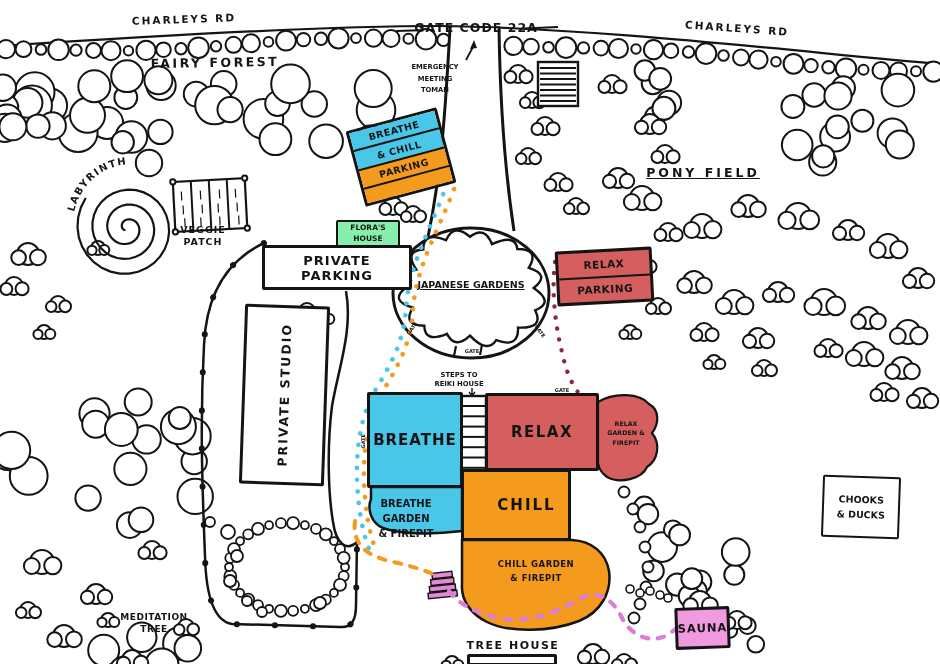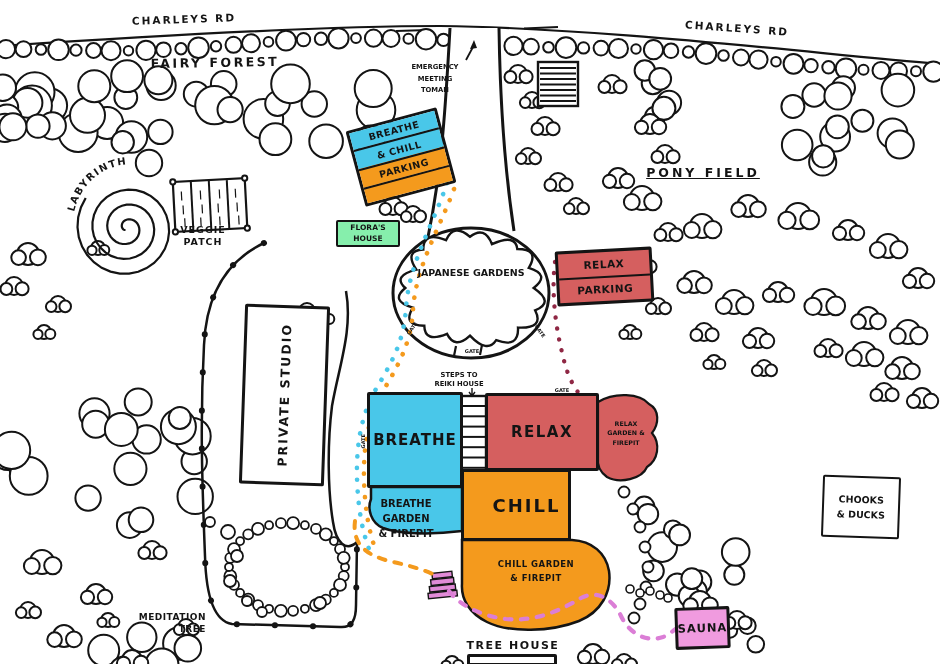--- a/index.html
+++ b/index.html
@@ -466,31 +466,32 @@
         <path d="M449,591 C459,605 481,616 506,619 C536,622 561,610 581,598 C598,589 613,600 621,616 C629,633 646,643 663,637 C668,635 673,631 677,628" fill="none" stroke="#DB7ED6" stroke-width="4.2" stroke-dasharray="6.5 9.5" stroke-linecap="round"></path>
       </g>
     <defs>
         <path id="labyArc" d="M74,212 A58,62 0 0 1 182,198" fill="none"></path>
       </defs>
     <text font-size="10" font-weight="bold" letter-spacing="1.5" fill="#141414">
       <textPath href="#labyArc" xlink:href="#labyArc">LABYRINTH</textPath>
     </text>
   </svg>
 
+  <div class="lbl" style="left:356px;top:20px;width:240px;font-size:12.5px;letter-spacing:1px;">GATE CODE 22A</div>
   <div class="lbl" style="left:104px;top:13px;width:160px;font-size:10.5px;letter-spacing:2px;transform:rotate(-2deg);">CHARLEYS RD</div>
   <div class="lbl" style="left:657px;top:22px;width:160px;font-size:10.5px;letter-spacing:2px;transform:rotate(4deg);">CHARLEYS RD</div>
   <div class="lbl" style="left:135px;top:55px;width:160px;font-size:12.5px;letter-spacing:2.5px;transform:rotate(-1deg);">FAIRY FOREST</div>
   <div class="lbl" style="left:623px;top:165px;width:160px;font-size:12.5px;letter-spacing:3px;text-decoration:underline;">PONY FIELD</div>
   <div class="lbl" style="left:402px;top:62px;width:66px;font-size:6.8px;line-height:1.7;">EMERGENCY
 MEETING
 TOMAH</div>
   <div class="lbl" style="left:162px;top:224px;width:82px;font-size:9.5px;letter-spacing:1px;">VEGGIE
 PATCH</div>
-  <div class="lbl" style="left:406px;top:267px;width:130px;font-size:9.5px;">JAPANESE GARDENS</div>
-  <div class="lbl" style="left:102px;top:612px;width:104px;font-size:9px;letter-spacing:.5px;text-align:right;">MEDITATION
+  <div class="lbl" style="left:406px;top:279px;width:130px;font-size:9.5px;text-decoration:underline;">JAPANESE GARDENS</div>
+  <div class="lbl" style="left:102px;top:612px;width:104px;font-size:9px;letter-spacing:.5px;">MEDITATION
 TREE</div>
   <div class="lbl" style="left:424px;top:371px;width:70px;font-size:6.8px;">STEPS TO
 REIKI HOUSE</div>
   <div class="lbl" style="left:462px;top:639px;width:102px;font-size:11px;letter-spacing:1.5px;">TREE HOUSE</div>
 
   <div class="lbl" style="left:459px;top:348px;width:26px;font-size:5px;">GATE</div>
   <div class="lbl" style="left:399px;top:325px;width:26px;font-size:5px;transform:rotate(-55deg);">GATE</div>
   <div class="lbl" style="left:527px;top:328px;width:26px;font-size:5px;transform:rotate(55deg);">GATE</div>
   <div class="lbl" style="left:549px;top:387px;width:26px;font-size:5px;">GATE</div>
   <div class="lbl" style="left:350px;top:438px;width:26px;font-size:5px;transform:rotate(-90deg);">GATE</div>
@@ -498,35 +499,36 @@
   <div class="box cols" style="left:354px;top:118px;width:94px;height:78px;transform:rotate(-15deg);font-size:9.5px;">
     <div class="band cyan">BREATHE</div>
     <div class="band cyan bt">&amp; CHILL</div>
     <div class="band orange bt">PARKING</div>
     <div class="band orange bt" style="flex:.8;"></div>
   </div>
 
   <div class="box" style="left:336px;top:220px;width:64px;height:27px;border-width:2.5px;background:#86efac;font-size:7.5px;line-height:1.45;">FLORA'S
 HOUSE</div>
 
+  <div class="box" style="left:262px;top:245px;width:150px;height:45px;background:#fff;font-size:13px;letter-spacing:1px;">PRIVATE PARKING</div>
 
   <div class="box cols red" style="left:556px;top:249px;width:97px;height:55px;transform:rotate(-3deg);font-size:10.5px;">
     <div class="band">RELAX</div>
     <div class="band bt">PARKING</div>
   </div>
 
   <div class="box" style="left:242px;top:305px;width:85px;height:180px;background:#fff;transform:rotate(2deg);">
     <span style="writing-mode:vertical-rl;transform:rotate(180deg);font-size:12.5px;letter-spacing:2px;white-space:nowrap;">PRIVATE STUDIO</span>
   </div>
 
   <div class="box cyan" style="left:367px;top:392px;width:96px;height:96px;font-size:15px;letter-spacing:1px;">BREATHE</div>
 
   <div class="box red" style="left:485px;top:393px;width:114px;height:78px;font-size:15px;letter-spacing:1.5px;">RELAX</div>
 
-  <div class="box orange" style="left:461px;top:469px;width:110px;height:72px;font-size:18px;letter-spacing:2px;padding-left:21px;">CHILL</div>
+  <div class="box orange" style="left:461px;top:469px;width:110px;height:72px;font-size:15px;letter-spacing:2px;padding-left:21px;">CHILL</div>
 
   <div class="lbl" style="left:598px;top:419px;width:56px;font-size:6.3px;line-height:1.5;">RELAX
 GARDEN &amp;
 FIREPIT</div>
   <div class="lbl" style="left:362px;top:496px;width:88px;font-size:10px;line-height:1.5;">BREATHE GARDEN
 &amp; FIREPIT</div>
   <div class="lbl" style="left:478px;top:557px;width:116px;font-size:8.5px;letter-spacing:.5px;line-height:1.7;">CHILL GARDEN
 &amp; FIREPIT</div>
 
   <div class="box" style="left:822px;top:476px;width:78px;height:62px;border-width:2.5px;background:#fff;transform:rotate(2deg);font-size:9.5px;line-height:1.6;">CHOOKS

